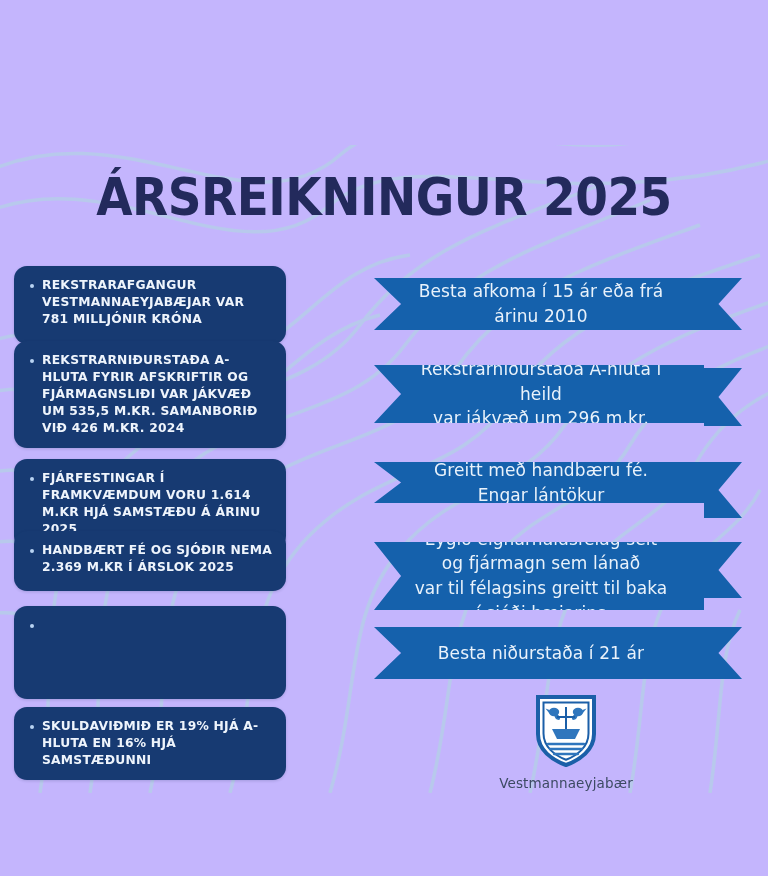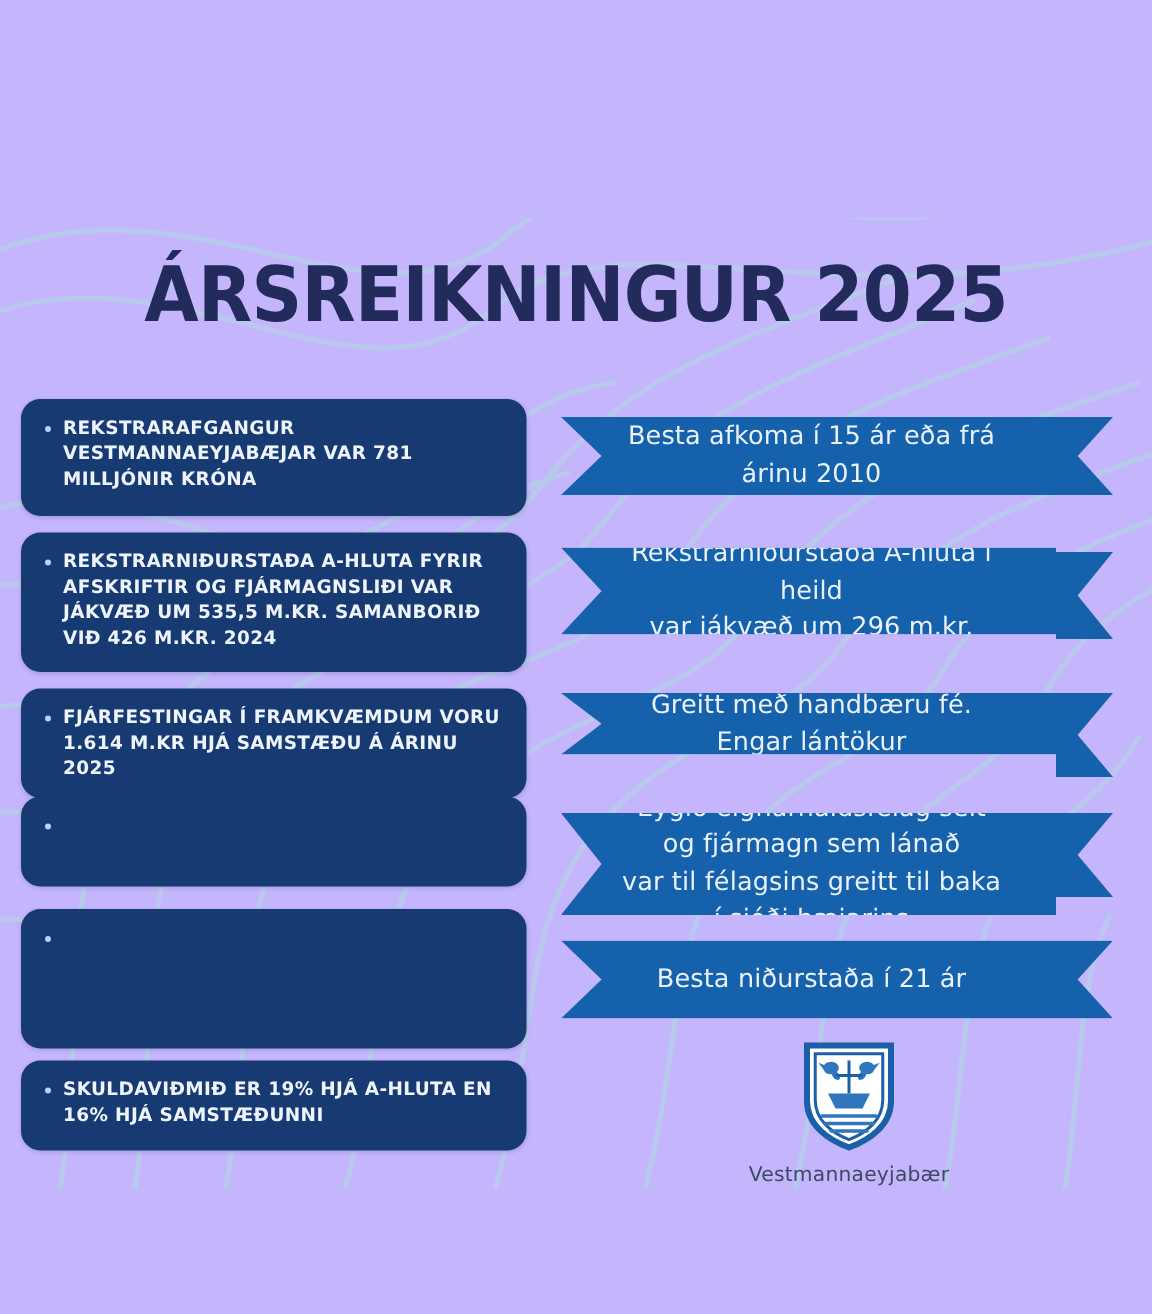--- a/index.html
+++ b/index.html
@@ -51,21 +51,21 @@
     font-family: "DejaVu Sans", sans-serif;
     transform: scaleX(0.92);
     transform-origin: center;
     white-space: nowrap;
   }
 
   
   .bullet-card {
     position: absolute;
     left: 14px;
-    width: 337px;
+    width: 272px;
     background: #173a72;
     border-radius: 13px;
     box-sizing: border-box;
     padding: 11px 14px 11px 16px;
     display: flex;
     align-items: flex-start;
     gap: 8px;
     box-shadow: 0 1px 3px rgba(20,40,80,0.18);
   }
   .bullet-dot {
@@ -172,32 +172,33 @@
     </svg>
   </div>
 
   <div id="page-title">ÁRSREIKNINGUR 2025</div>
 
   <div class="bullet-card" style="top:266px;min-height:78px;">
     <span class="bullet-dot"></span>
     <span class="bullet-text">REKSTRARAFGANGUR VESTMANNAEYJABÆJAR VAR 781 MILLJÓNIR KRÓNA</span>
   </div>
 
-  <div class="bullet-card" style="top:355px;min-height:93px;">
+  <div class="bullet-card" style="top:341px;min-height:93px;">
     <span class="bullet-dot"></span>
     <span class="bullet-text">REKSTRARNIÐURSTAÐA A-HLUTA FYRIR AFSKRIFTIR OG FJÁRMAGNSLIÐI VAR JÁKVÆÐ UM 535,5 M.KR. SAMANBORIÐ VIÐ 426 M.KR. 2024</span>
   </div>
 
   <div class="bullet-card" style="top:459px;min-height:60px;">
     <span class="bullet-dot"></span>
     <span class="bullet-text">FJÁRFESTINGAR Í FRAMKVÆMDUM VORU 1.614 M.KR HJÁ SAMSTÆÐU Á ÁRINU 2025</span>
   </div>
 
   <div class="bullet-card" style="top:531px;min-height:60px;">
     <span class="bullet-dot"></span>
+    <span class="bullet-text">HANDBÆRT FÉ OG SJÓÐIR NEMA 2.369 M.KR Í ÁRSLOK 2025</span>
   </div>
 
   <div class="bullet-card" style="top:606px;min-height:93px;">
     <span class="bullet-dot"></span>
   </div>
 
   <div class="bullet-card" style="top:707px;min-height:60px;">
     <span class="bullet-dot"></span>
     <span class="bullet-text">SKULDAVIÐMIÐ ER 19% HJÁ A-HLUTA EN 16% HJÁ SAMSTÆÐUNNI</span>
   </div>

